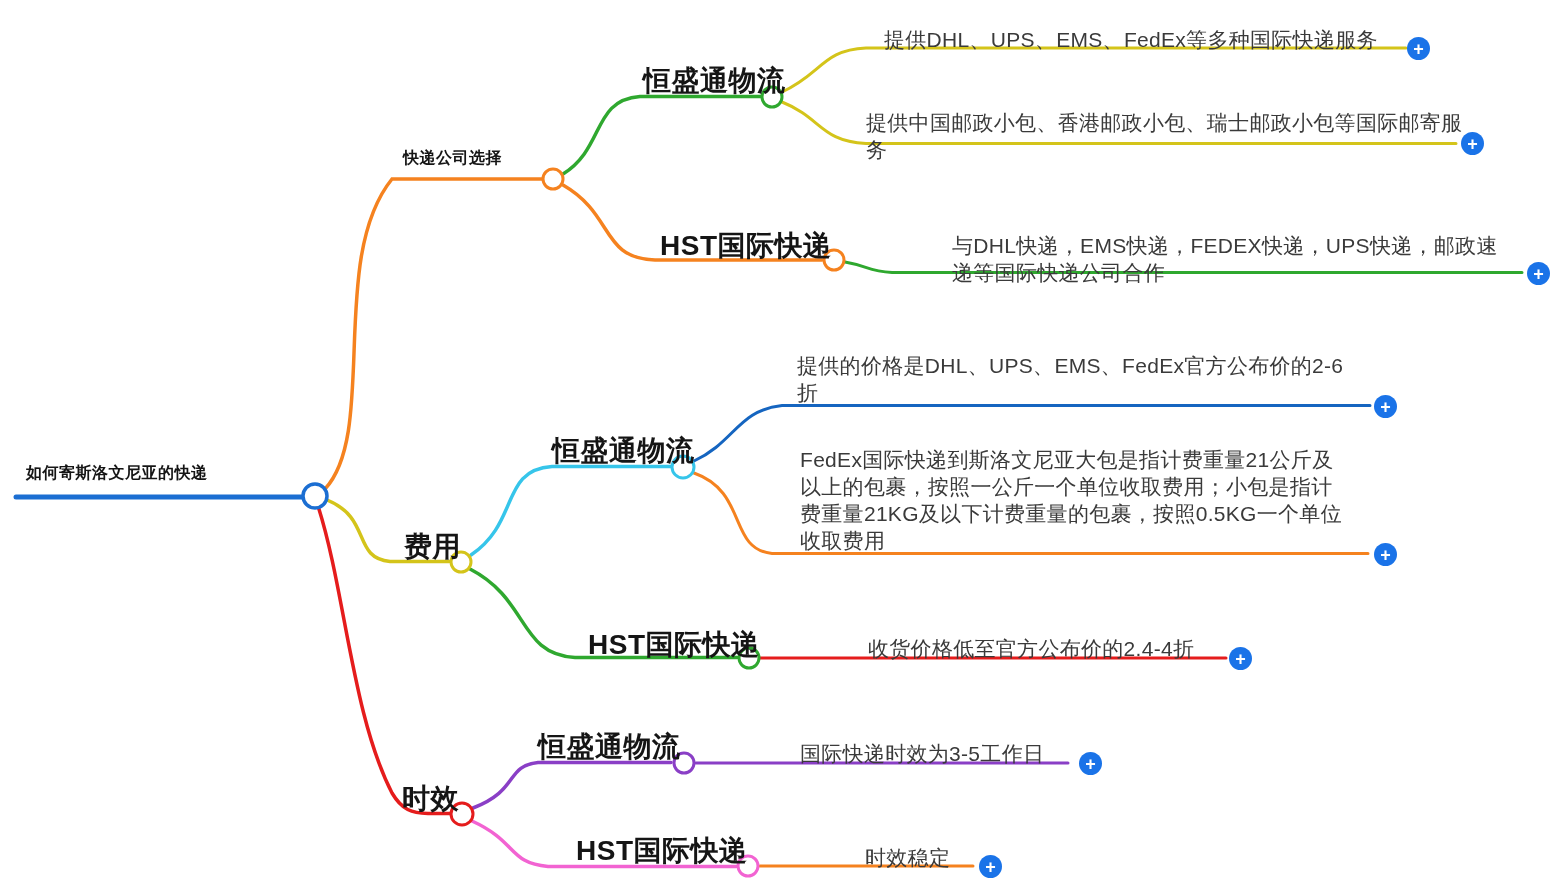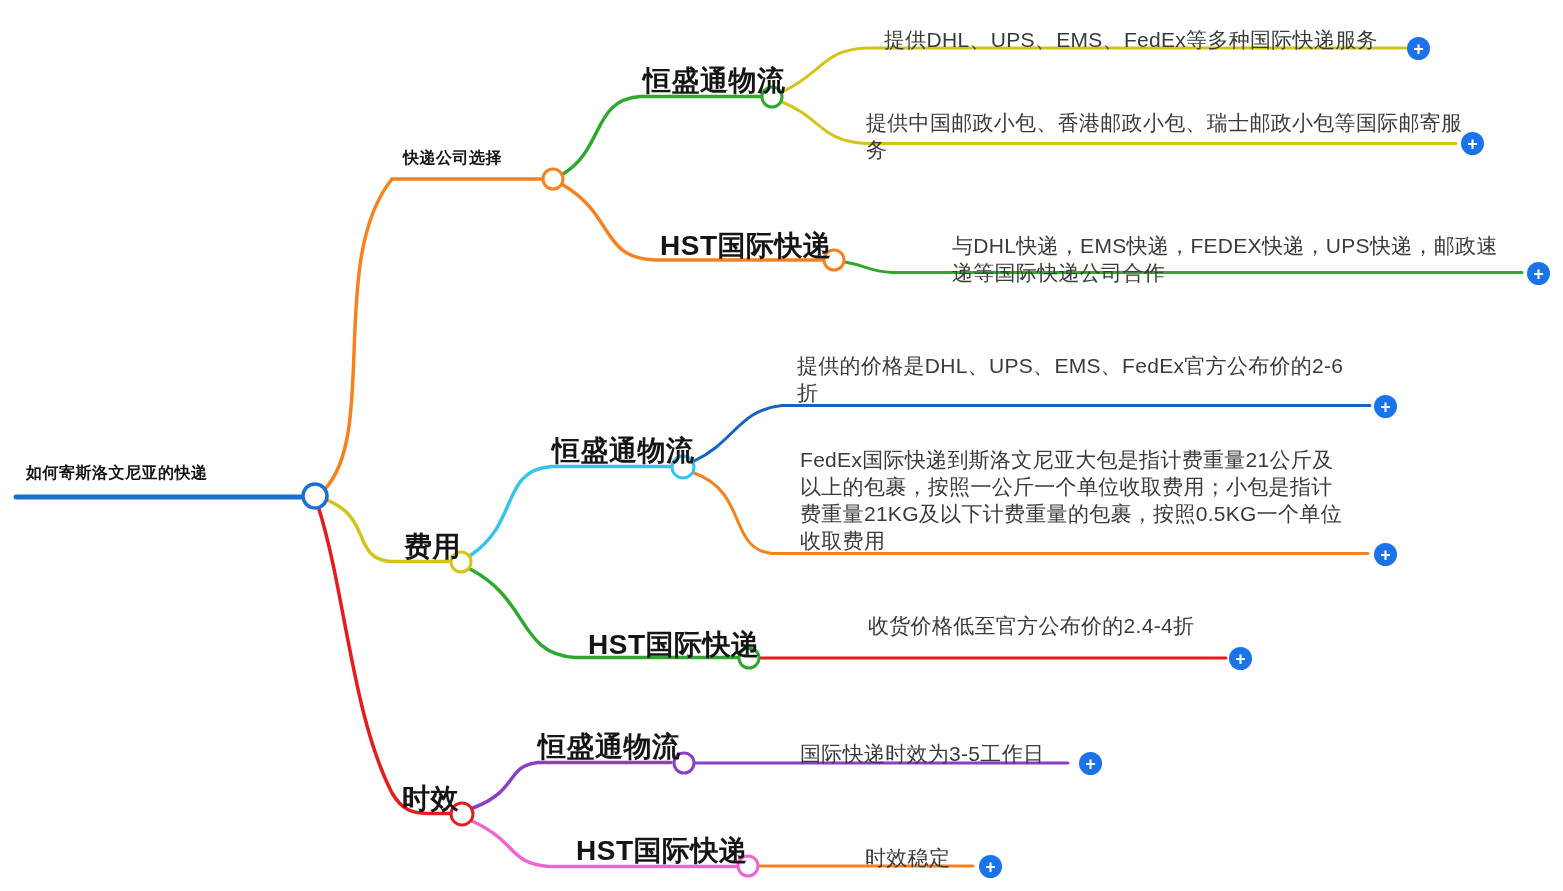--- a/index.html
+++ b/index.html
@@ -82,21 +82,21 @@
   <div class="node-label" style="left:402px;top:783px;">时效</div>
   <div class="node-label" style="left:538px;top:731px;">恒盛通物流</div>
   <div class="node-label" style="left:576px;top:835px;">HST国际快递</div>
 
   <div class="leaf-text nowrap" style="left:884px;top:26px;">提供DHL、UPS、EMS、FedEx等多种国际快递服务</div>
   <div class="leaf-text" style="left:866px;top:90px;width:600px;margin-top:19px;">提供中国邮政小包、香港邮政小包、瑞士邮政小包等国际邮寄服务</div>
   <div class="leaf-text" style="left:952px;top:232px;width:565px;">与DHL快递，EMS快递，FEDEX快递，UPS快递，邮政速递等国际快递公司合作</div>
 
   <div class="leaf-text" style="left:797px;top:352px;width:562px;">提供的价格是DHL、UPS、EMS、FedEx官方公布价的2-6折</div>
   <div class="leaf-text" style="left:800px;top:446px;width:552px;">FedEx国际快递到斯洛文尼亚大包是指计费重量21公斤及以上的包裹，按照一公斤一个单位收取费用；小包是指计费重量21KG及以下计费重量的包裹，按照0.5KG一个单位收取费用</div>
-  <div class="leaf-text nowrap" style="left:868px;top:612px;">收货价格低至官方公布价的2.4-4折</div>
+  <div class="leaf-text nowrap" style="left:868px;top:635px;">收货价格低至官方公布价的2.4-4折</div>
 
   <div class="leaf-text nowrap" style="left:800px;top:740px;">国际快递时效为3-5工作日</div>
   <div class="leaf-text nowrap" style="left:843px;top:844px;margin-left:22px;">时效稳定</div>
 
   <div class="plus" style="left:1407px;top:37px;">+</div>
   <div class="plus" style="left:1461px;top:132px;">+</div>
   <div class="plus" style="left:1527px;top:262px;">+</div>
   <div class="plus" style="left:1374px;top:395px;">+</div>
   <div class="plus" style="left:1374px;top:543px;">+</div>
   <div class="plus" style="left:1229px;top:647px;">+</div>

